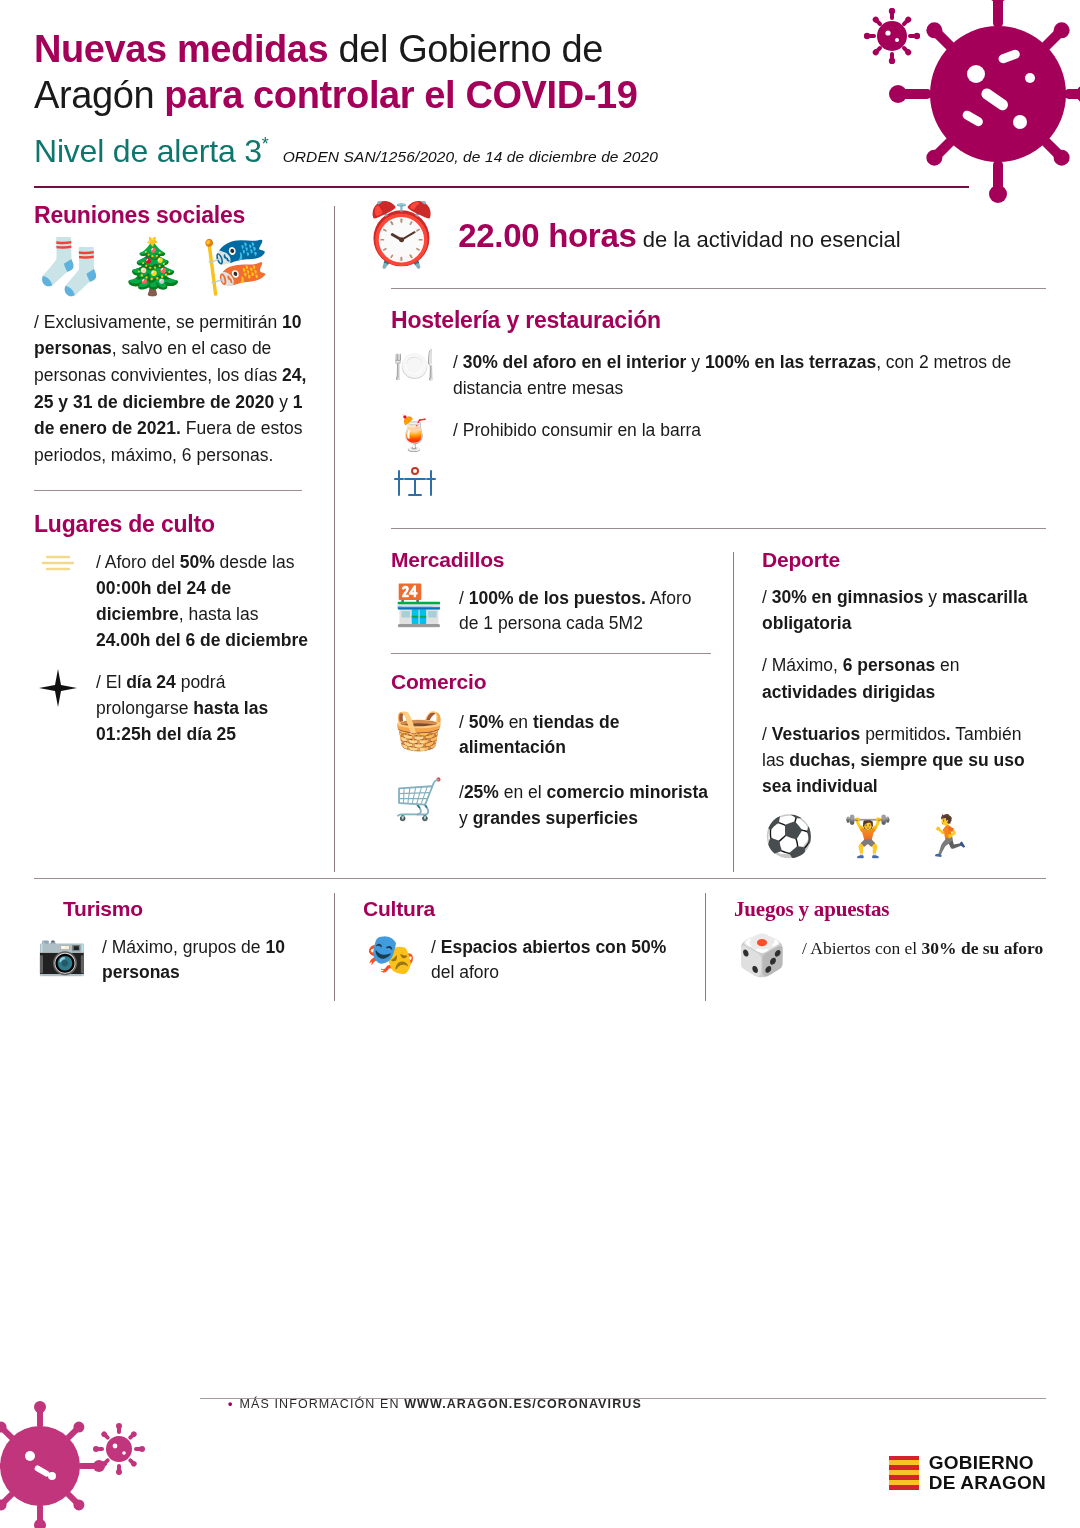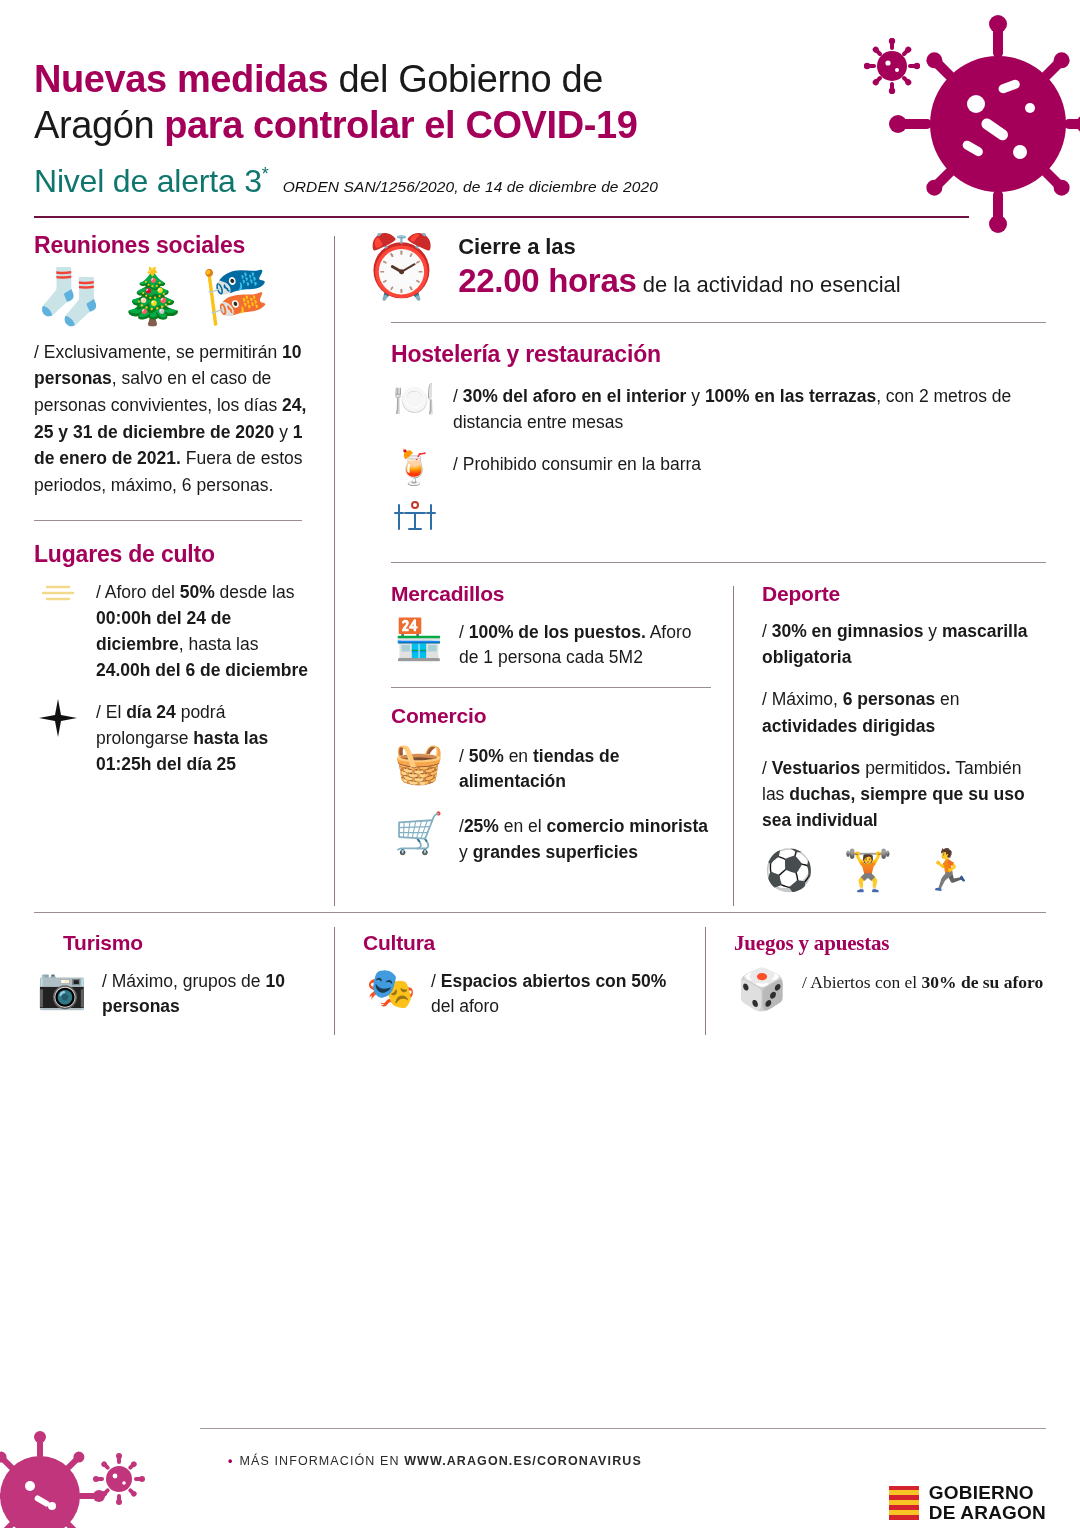--- a/index.html
+++ b/index.html
@@ -53,21 +53,20 @@
     bottom: 52px;
     left: 92px;
     width: 54px;
     height: 54px;
     pointer-events: none;
   }
 
   
   .header {
     padding-top: 26px;
-    margin-top: 30px;
   }
   .title-line {
     font-size: 38px;
     line-height: 1.22;
     letter-spacing: -0.4px;
     color: #1a1a1a;
     font-weight: 400;
     max-width: 830px;
   }
   .title-line .accent {
@@ -259,21 +258,21 @@
   .footer-rule {
     position: absolute;
     left: 200px;
     right: 34px;
     top: 10px;
     border-top: 1px solid #a59aa0;
   }
   .footer-info {
     position: absolute;
     left: 228px;
-    top: 36px;
+    top: 9px;
     font-size: 12.5px;
     letter-spacing: 1.1px;
     color: #2a2a2a;
     font-weight: 700;
   }
   .footer-info .dot { color: #a4005a; margin-right: 6px; }
   .footer-info .normal { font-weight: 400; }
   .gob {
     position: absolute;
     right: 34px;
@@ -420,21 +419,20 @@
       </div>
     </div>
 
     <div class="vdiv"></div>
 
     <div class="col-right">
 
       <div class="closing">
         <div class="clock">⏰</div>
         <div class="closing-text">
-          <div class="l1">Cierre a las</div>
           <div class="l2"><span class="big">22.00 horas</span><span> de la actividad no esencial</span></div>
         </div>
       </div>
 
       <div class="rule-right"></div>
 
       <div style="padding-left:28px;">
         <h2 class="sect">Hostelería y restauración</h2>
 
         <div class="item" style="margin-top:14px;">

